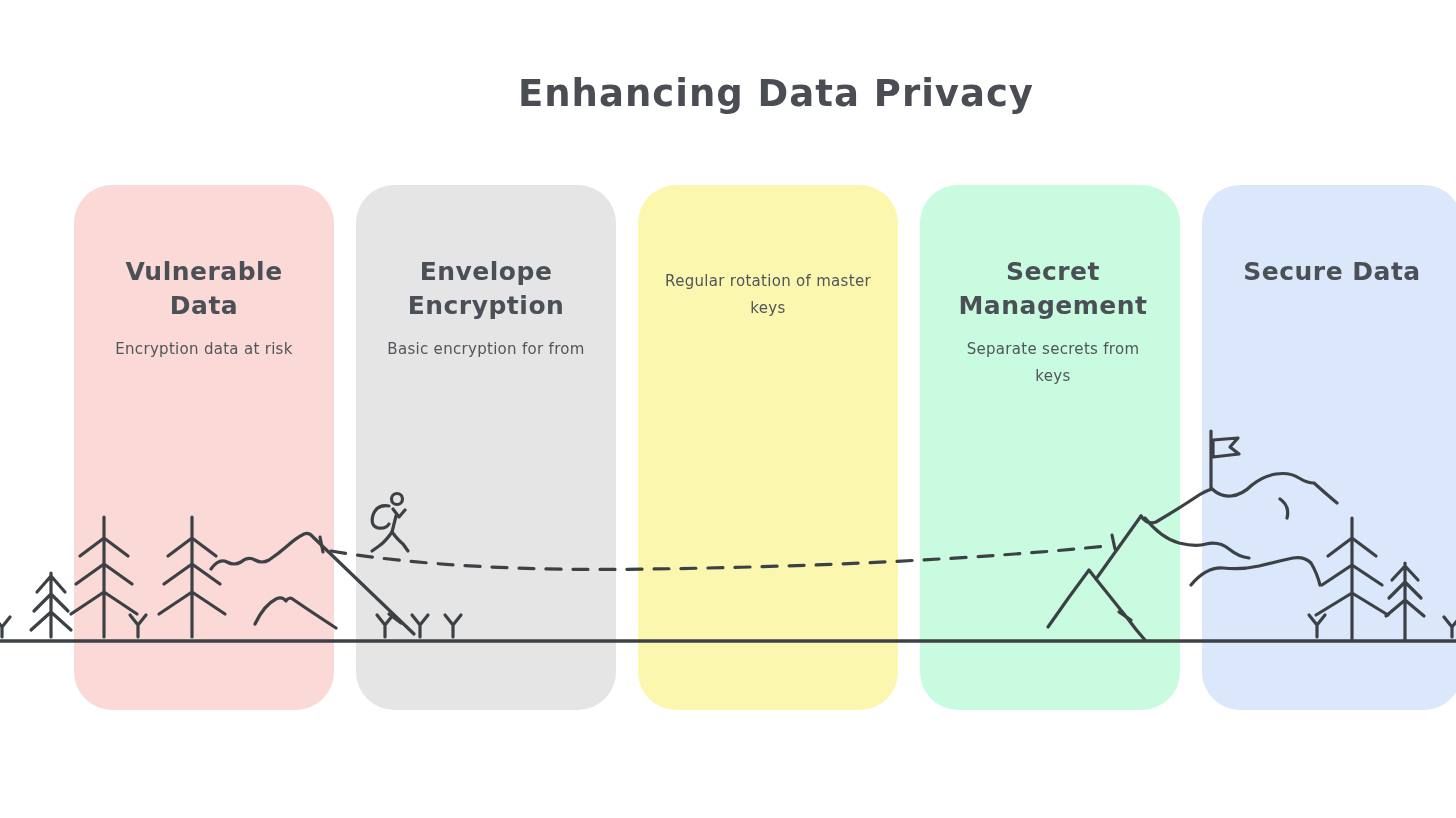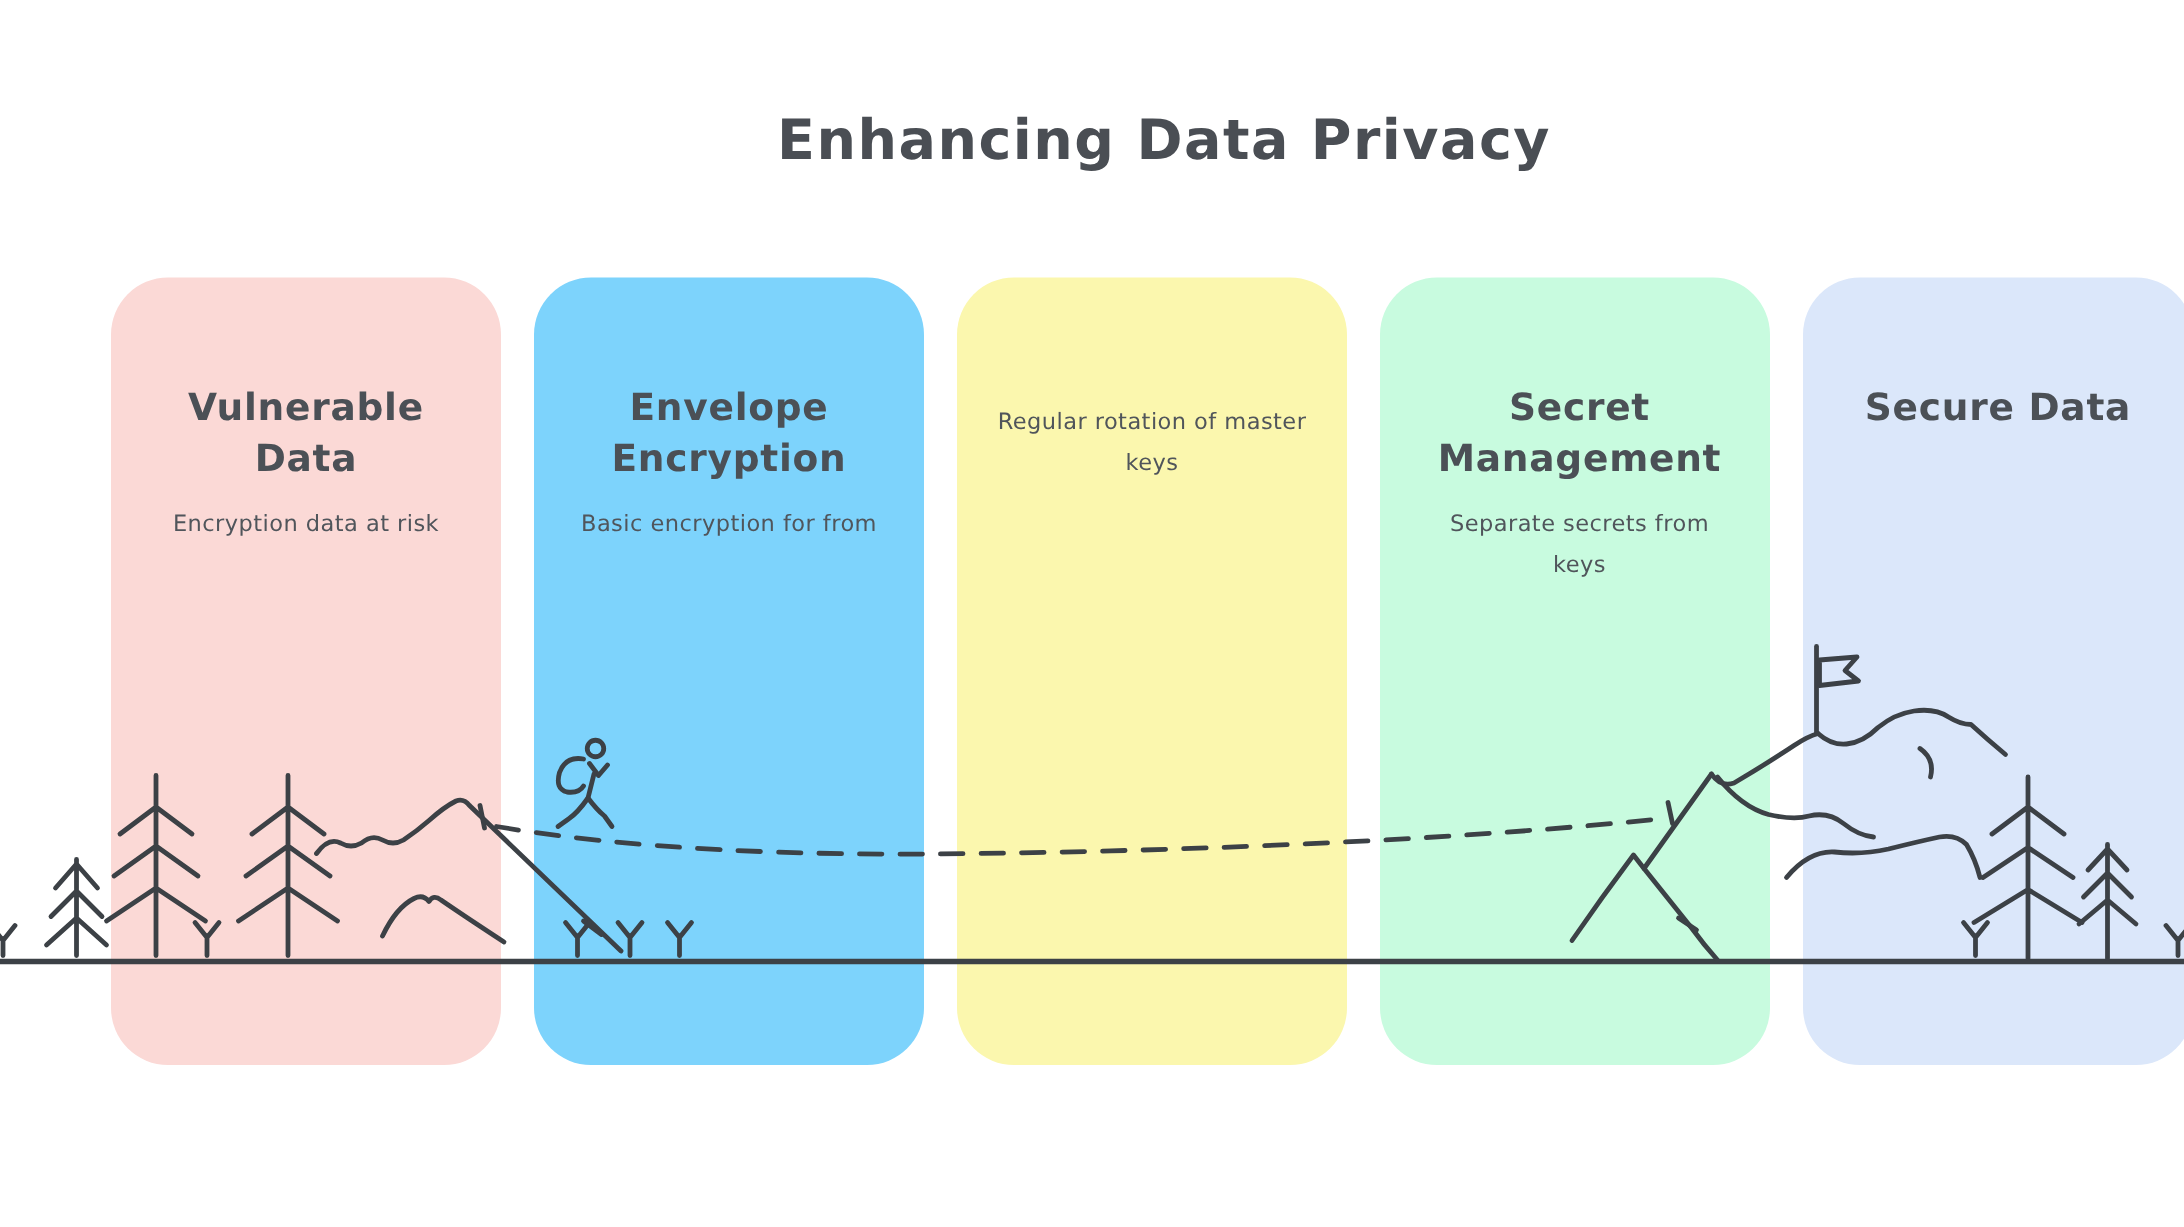--- a/index.html
+++ b/index.html
@@ -39,21 +39,21 @@
 </head>
 <body>
 
 <div class="page-title">Enhancing Data Privacy</div>
 
 <div class="cards">
   <div class="card" style="background: rgb(251, 217, 214);">
     <div class="card-title">Vulnerable Data</div>
     <div class="card-subtitle">Encryption data at risk</div>
   </div>
-  <div class="card" style="background: #7dd3fc;">
+  <div class="card" style="background: #e5e5e5;">
     <div class="card-title">Envelope Encryption</div>
     <div class="card-subtitle">Basic encryption for from</div>
   </div>
   <div class="card" style="background: rgb(251, 247, 174);">
     <div class="card-subtitle">Regular rotation of master keys</div>
   </div>
   <div class="card" style="background: rgb(200, 251, 223); padding-left: 32px;">
     <div class="card-title">Secret Management</div>
     <div class="card-subtitle">Separate secrets from keys</div>
   </div>

